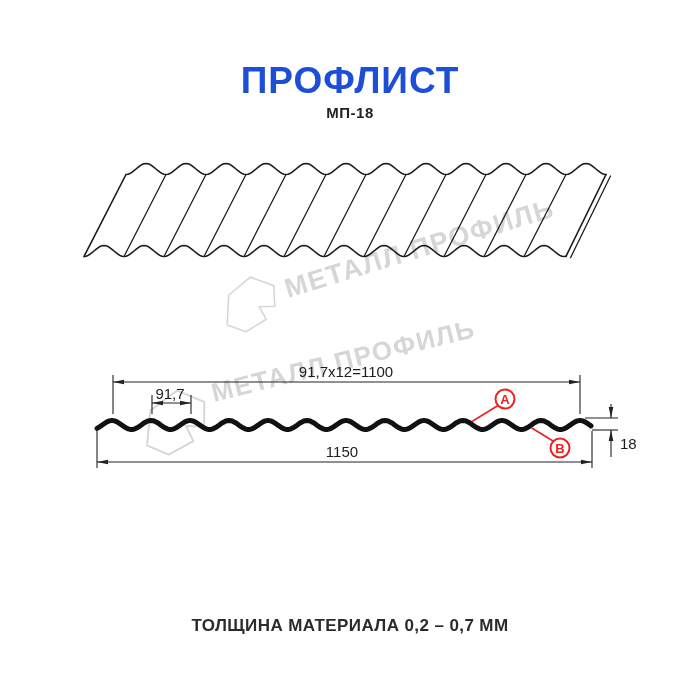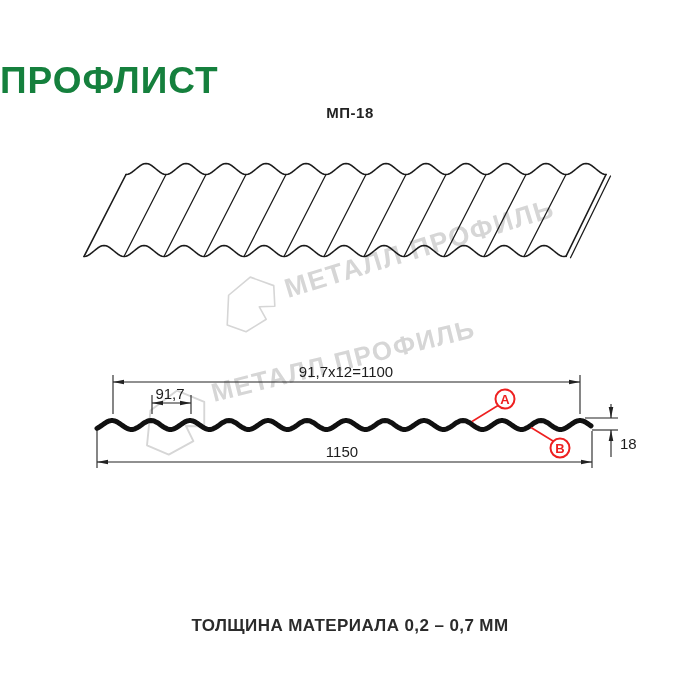--- a/index.html
+++ b/index.html
@@ -1,19 +1,19 @@
 <!DOCTYPE html>
 <html><head>
 <meta charset="utf-8">
 <style>
   html,body{margin:0;padding:0;background:#fff;}
   .page{position:relative;width:700px;height:700px;background:#ffffff;overflow:hidden;
         font-family:"Liberation Sans",sans-serif;}
-  .title{position:absolute;top:60px;left:0;width:700px;text-align:left;
-         font-weight:800;font-size:37px;letter-spacing:1px;color:#15803d;}
+  .title{position:absolute;top:60px;left:0;width:700px;text-align:center;
+         font-weight:800;font-size:37px;letter-spacing:1px;color:#1d4ed8;}
   .subtitle{position:absolute;top:104px;left:0;width:700px;text-align:center;
          font-weight:700;font-size:15px;letter-spacing:.5px;color:#222;}
   .footer{position:absolute;top:616px;left:0;width:700px;text-align:center;
          font-weight:700;font-size:17px;letter-spacing:.4px;color:#2b2b2b;}
   svg{position:absolute;top:0;left:0;}
   .l3{fill:none;stroke:#1b1b1b;stroke-width:1.6;stroke-linecap:round;stroke-linejoin:round;}
   .l3t{fill:none;stroke:#1b1b1b;stroke-width:1.25;stroke-linecap:round;}
   .thick{fill:none;stroke:#111;stroke-width:5;stroke-linecap:round;stroke-linejoin:round;}
   .dl{stroke:#222;stroke-width:1.1;fill:none;}
   .ar{fill:#222;stroke:none;}

